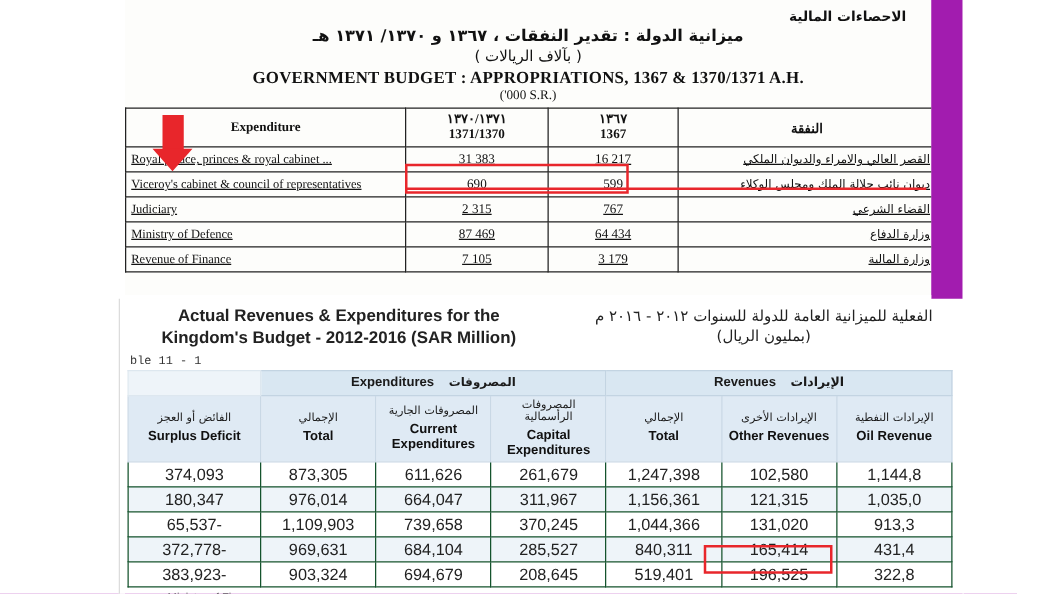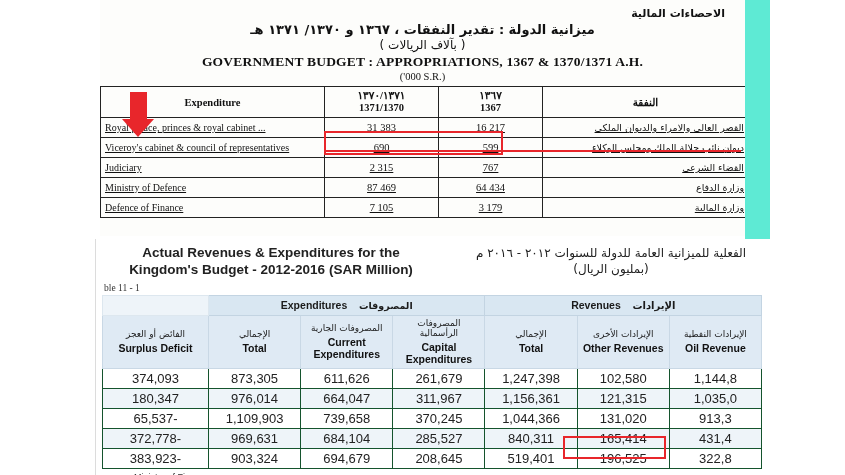--- a/index.html
+++ b/index.html
@@ -3,21 +3,21 @@
 <meta charset="utf-8">
 <style>
   html,body{margin:0;padding:0;}
   body{
     width:845px;height:475px;
     background:#ffffff;
     font-family:"Liberation Serif", serif;
     overflow:hidden;
     position:relative;
   }
-  .page{position:absolute;inset:0;background:#5eead4;}
+  .page{position:absolute;inset:0;background:#a21caf;}
 
   
   .top{
     position:absolute;left:100px;top:0;width:645px;height:240px;
     background:#fdfdfb;
     overflow:hidden;
   }
   .top-head{
     position:relative;padding:4px 14px 0 14px;
   }
@@ -102,21 +102,21 @@
   }
   .b-title-en{
     font-family:"Liberation Sans", sans-serif;font-size:13.5px;font-weight:bold;color:#222;
     line-height:1.25;width:330px;text-align:center;
   }
   .b-title-ar{
     font-family:"DejaVu Sans", sans-serif;font-size:12px;color:#222;direction:rtl;
     line-height:1.35;width:300px;text-align:center;
   }
   .b-tablenum{
-    font-family:Liberation Serif, serif;font-size:9.5px;color:#333;
+    font-family:Liberation Mono, monospace;font-size:9.5px;color:#333;
     padding:2px 0 2px 8px;
   }
   table.nw{
     border-collapse:collapse;width:660px;margin:0 0 0 6px;
     font-family:"Liberation Sans", sans-serif;font-size:10px;color:#222;
     table-layout:fixed;
   }
   table.nw th, table.nw td{padding:1px 5px;}
   .grp th{
     background:#d9e7f2;border:1px solid #c3d4e2;font-size:10.5px;font-weight:bold;
@@ -216,21 +216,21 @@
           <td class="num">767</td>
           <td class="ar-cell">القضاء الشرعي</td>
         </tr>
         <tr class="rowh">
           <td class="exp">Ministry of Defence</td>
           <td class="num">87 469</td>
           <td class="num">64 434</td>
           <td class="ar-cell">وزارة الدفاع</td>
         </tr>
         <tr class="rowh">
-          <td class="exp">Defence of Finance</td>
+          <td class="exp">Revenue of Finance</td>
           <td class="num">7 105</td>
           <td class="num">3 179</td>
           <td class="ar-cell">وزارة المالية</td>
         </tr>
       </tbody>
     </table>
 
     <div class="arrow">
       <div class="shaft"></div>
       <div class="head"></div>

